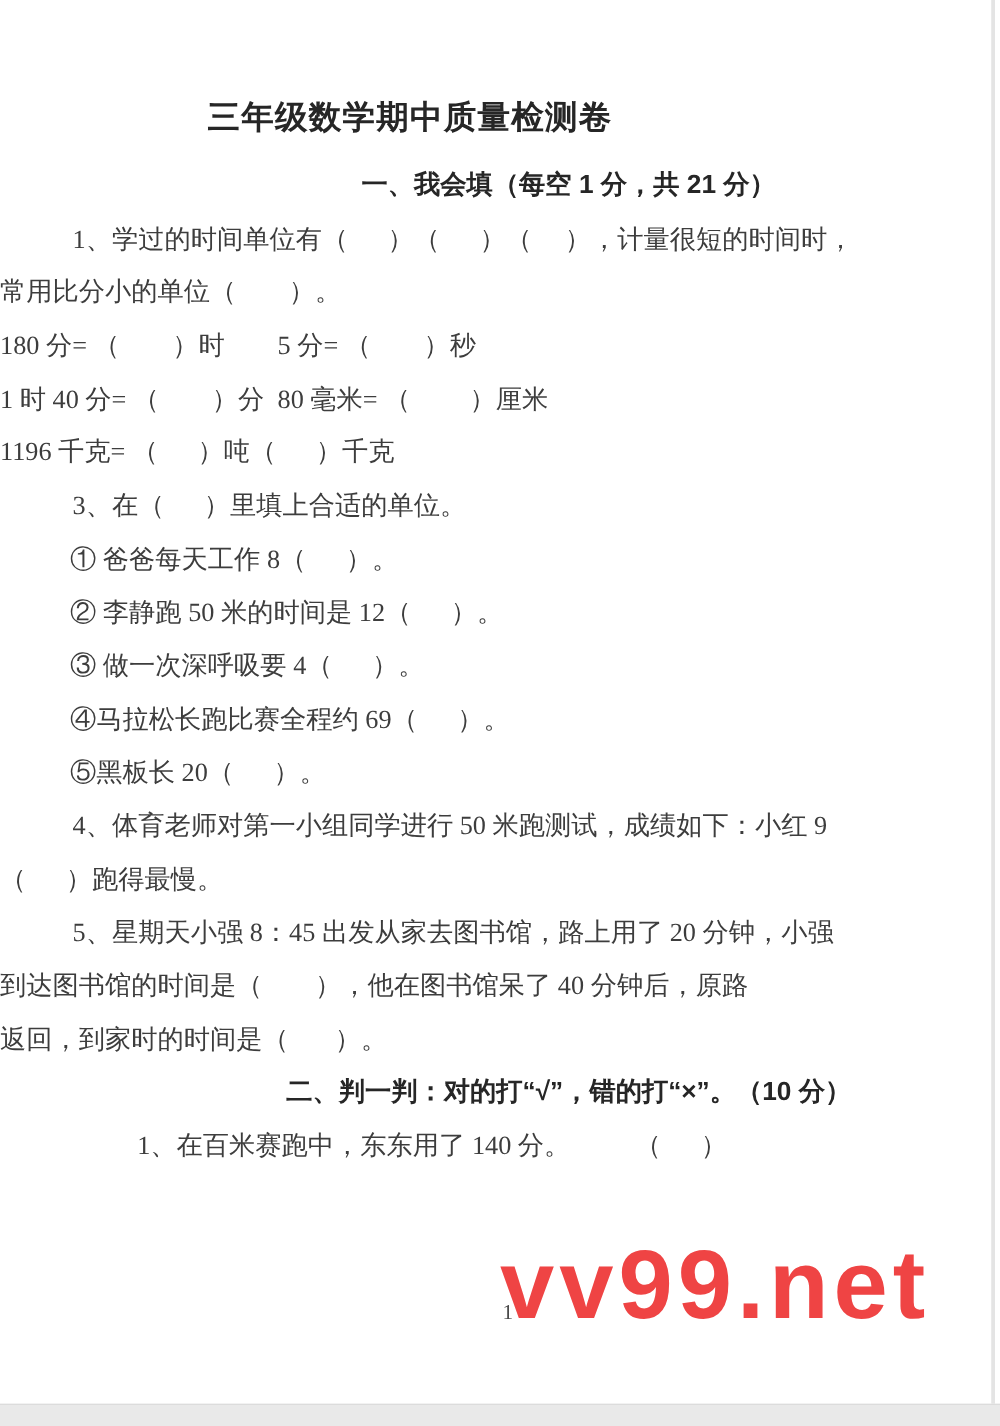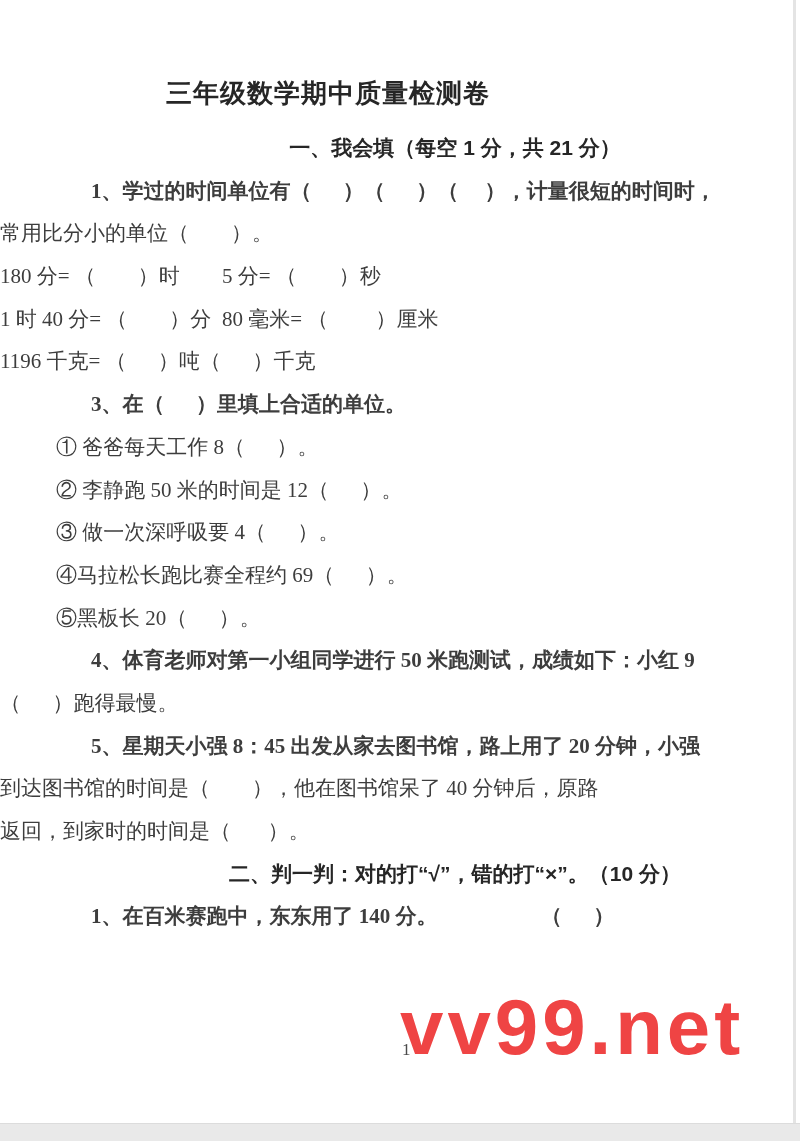--- a/index.html
+++ b/index.html
@@ -23,27 +23,27 @@
   .line {
     height:42.7px; line-height:42.7px;
     font-size:21px; white-space:pre;
     color:#3d3d3d;
   }
   .bold-head {
     font-family:"Liberation Sans","DejaVu Sans",sans-serif;
     font-weight:bold; font-size:21px; color:#262626;
   }
   .ind-head { padding-left:110px;text-align:center; }
-  .ind-num  { padding-left:91px;font-weight:bold; }
+  .ind-num  { padding-left:58px; }
   .ind-body { }
   .ind-item { padding-left:56px; }
   .c1 { display:inline-block; white-space:pre; }
   .w252 { width:252px; }
   .w222 { width:222px; }
-  .w450 { width:450px; }
+  .w450 { width:450px;text-align:center; }
   .watermark {
     position:absolute; left:360px; top:988px;
     font-family:"Liberation Sans","DejaVu Sans",sans-serif;
     font-weight:bold; font-size:78px; letter-spacing:4px;
     line-height:1; color:#ef4444;margin-left:40px;
   }
   .page-number {
     position:absolute; left:402px; top:1040px;
     font-size:17px; color:#4a4a4a;
   }

